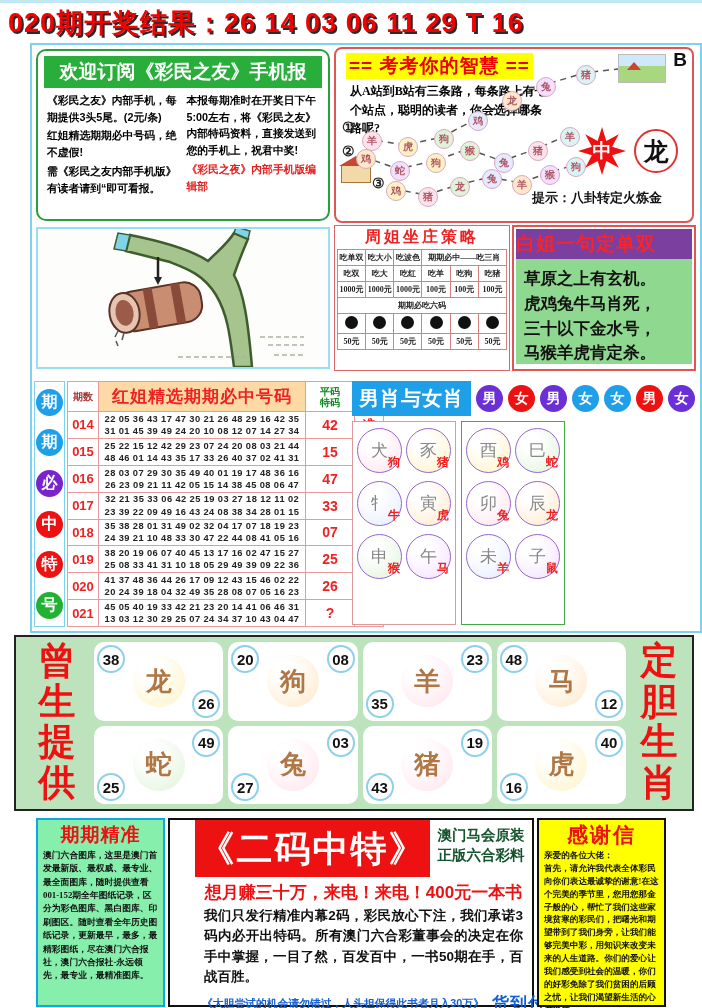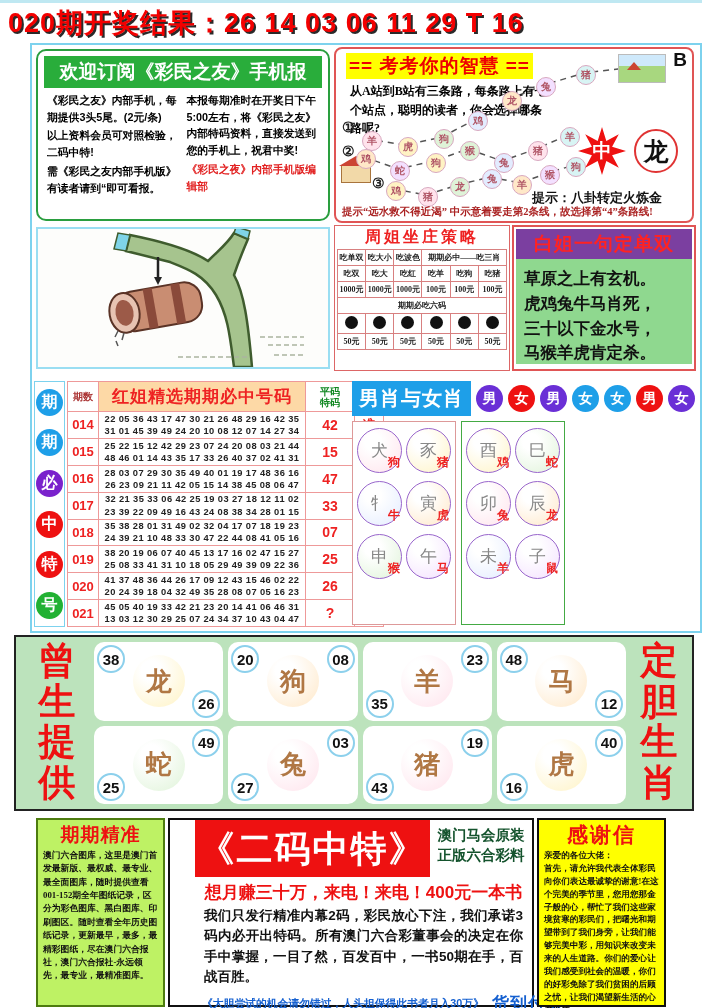--- a/index.html
+++ b/index.html
@@ -48,21 +48,21 @@
   .treebox{position:absolute;left:4px;top:182px;width:294px;height:142px;border:2px solid #9adef2;background:#fdfdfb;box-sizing:border-box;}
   
   .zhou{position:absolute;left:302px;top:180px;width:176px;height:146px;border:1px solid #dd6666;background:#fff;box-sizing:border-box;}
   .zhou-title{color:#ee2222;font-weight:bold;font-size:16px;text-align:center;letter-spacing:3px;margin:1px 0 1px;font-family:"Liberation Serif",serif;}
   .zhou table{width:170px;margin:0 auto;border-collapse:collapse;table-layout:fixed;}
   .zhou td{border:1px solid #d88080;font-size:8px;text-align:center;padding:2px 0;font-weight:bold;
            font-family:"Liberation Serif",serif;color:#222;overflow:hidden;white-space:nowrap;}
   .zdot{display:inline-block;width:13px;height:13px;border-radius:50%;background:#111;}
   
   .bai{position:absolute;left:480px;top:180px;width:184px;height:146px;border:2px solid #e05555;padding:2px;background:#fff;box-sizing:border-box;}
-  .bai-title{background:#7b3fa0;color:#ff2222;font-size:19px;font-weight:bold;text-align:center;padding:2px 0;letter-spacing:1px;}
+  .bai-title{background:#7b3fa0;color:#ff2222;font-size:19px;font-weight:bold;text-align:left;padding:2px 0;letter-spacing:1px;}
   .bai-body{background:#8fd88f;padding:7px 8px 0;font-size:16.5px;font-weight:bold;line-height:1.5;height:105px;box-sizing:border-box;color:#111;}
   .bai-body div{white-space:nowrap;}
   
   .side-col{position:absolute;left:2px;top:336px;width:31px;height:246px;border:1px solid #7dd2ee;background:#fff;
             display:flex;flex-direction:column;justify-content:space-around;align-items:center;box-sizing:border-box;}
   .side-circle{width:27px;height:27px;border-radius:50%;color:#fff;font-weight:bold;font-size:16px;
                display:flex;align-items:center;justify-content:center;}
   .c-blue{background:#1e9fe8;} .c-purple{background:#7a22cc;} .c-red{background:#ee1111;} .c-green{background:#22b133;}
   
   .red-table{position:absolute;left:35px;top:336px;width:314px;height:246px;border-collapse:collapse;table-layout:fixed;background:#fff;}
@@ -109,21 +109,21 @@
   .pick-grid{position:absolute;left:78px;top:5px;width:532px;height:162px;display:grid;
              grid-template-columns:repeat(4,1fr);grid-template-rows:1fr 1fr;gap:5px;}
   .card{background:#fff;border-radius:10px;position:relative;}
   .num{position:absolute;width:28px;height:28px;border-radius:50%;background:#fff;border:2px solid #8cd0ec;
        font-size:15px;font-weight:bold;display:flex;align-items:center;justify-content:center;color:#111;box-sizing:border-box;}
   .pos-tl{left:3px;top:3px;} .pos-tr{right:3px;top:3px;} .pos-bl{left:3px;bottom:3px;} .pos-br{right:3px;bottom:3px;}
   .card-animal{position:absolute;left:50%;top:50%;transform:translate(-50%,-50%);width:52px;height:52px;border-radius:50%;
                display:flex;align-items:center;justify-content:center;font-size:26px;font-weight:bold;color:#b07744;
                font-family:"Liberation Serif",serif;}
   
-  .ads-left{position:absolute;left:36px;top:815px;width:129px;height:189px;border:2px solid #4d7c0f;background:#bef264;box-sizing:border-box;}
+  .ads-left{position:absolute;left:36px;top:815px;width:129px;height:189px;border:2px solid #0ea5e9;background:#86efac;box-sizing:border-box;}
   .ads-left-title{color:#ee1111;font-size:19px;font-weight:bold;text-align:center;margin:2px 0 1px;letter-spacing:1px;}
   .ads-left-body{font-size:8.8px;font-weight:bold;padding:0 5px;line-height:1.52;font-family:"Liberation Serif",serif;color:#111;}
   .ads-mid{position:absolute;left:168px;top:815px;width:366px;height:189px;border:2px solid #111;background:#fff;box-sizing:border-box;padding-left:25px;}
   .banner{display:flex;}
   .banner-red{flex:1;background:#ee1111;color:#fff;font-size:36px;font-weight:bold;text-align:center;
               font-family:"Liberation Serif",serif;padding:5px 0 3px;letter-spacing:2px;white-space:nowrap;}
   .banner-side{width:102px;color:#14532d;font-size:14.5px;font-weight:bold;line-height:1.35;padding-top:6px;text-align:center;}
   .mid-line1{color:#ee1111;font-size:17px;font-weight:bold;text-align:center;margin:4px 0 2px;white-space:nowrap;}
   .mid-body{font-size:13.5px;font-weight:bold;padding:0 9px;line-height:1.5;color:#111;text-align:justify;}
   .mid-blue{color:#1560d0;font-size:10.8px;font-weight:bold;padding:5px 4px 0 7px;display:flex;align-items:center;gap:8px;white-space:nowrap;}
@@ -139,21 +139,21 @@
 
   <div class="result">020期开奖结果：26 14 03 06 11 29 T 16</div>
 
   <div class="main">
 
     <div class="sub">
       <div class="sub-title">欢迎订阅《彩民之友》手机报</div>
       <div class="sub-body">
         <div class="sub-col">
           <p>《彩民之友》内部手机，每期提供3头5尾。(2元/条)</p>
-          <p>以上资料会员可对照检验，二码中特!</p>
+          <p>红姐精选期期必中号码，绝不虚假!</p>
           <p>需《彩民之友内部手机版》有读者请到“即可看报。</p>
         </div>
         <div class="sub-col">
           <p>本报每期准时在开奖日下午5:00左右，将《彩民之友》内部特码资料，直接发送到您的手机上，祝君中奖!</p>
           <p class="red-text">《彩民之夜》内部手机版编辑部</p>
         </div>
       </div>
     </div>
 
     <div class="puzzle">
@@ -187,21 +187,20 @@
       <span class="station st-b" style="left:50px;top:132px;">鸡</span>
       <span class="station st-a" style="left:82px;top:138px;">猪</span>
       <span class="station st-c" style="left:114px;top:128px;">龙</span>
       <span class="station st-d" style="left:146px;top:120px;">兔</span>
       <span class="station st-e" style="left:176px;top:126px;">羊</span>
       <span class="station st-f" style="left:204px;top:116px;">猴</span>
       <span class="station st-g" style="left:230px;top:108px;">狗</span>
       <div class="pz-badge">中</div>
       <div class="pz-win">龙</div>
       <div class="pz-hint">提示：八卦转定火炼金</div>
-      <div class="pz-foot">提示“远水救不得近渴” 中示意着要走第2条线，故选择第“4”条路线!</div>
     </div>
 
     <div class="treebox">
       <svg width="290" height="138" viewBox="0 0 290 138">
         <path d="M196 138 C 192 108 190 86 178 66 C 166 46 150 40 132 33 L 88 22 L 92 6 C 122 12 152 20 170 32 C 182 20 190 14 196 4 L 210 10 C 204 24 200 34 196 46 C 206 64 210 92 214 138 Z" fill="#a6c48e" stroke="#3f5c2e" stroke-width="2.5"></path>
         <path d="M88 22 L 92 6 L 80 4 L 76 20 Z" fill="#7fd4e8" stroke="#3f5c2e" stroke-width="1.5"></path>
         <path d="M196 4 L 210 10 L 212 2 L 198 -2 Z" fill="#7fd4e8" stroke="#3f5c2e" stroke-width="1.5"></path>
         <line x1="120" y1="28" x2="120" y2="52" stroke="#222" stroke-width="2.5"></line>
         <path d="M116 48 L 120 56 L 124 48 Z" fill="#222"></path>
         <g transform="rotate(-10 120 78)">

